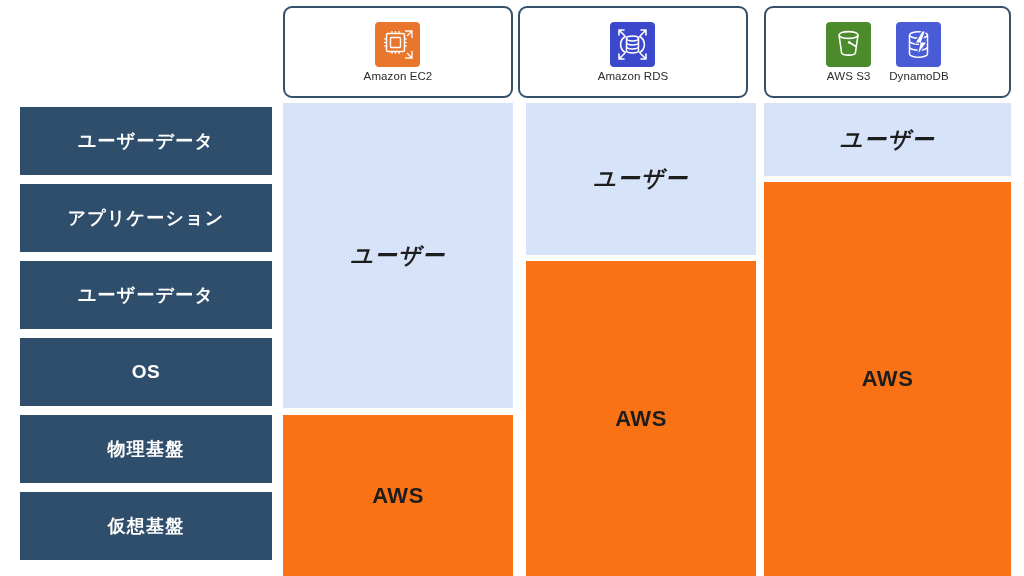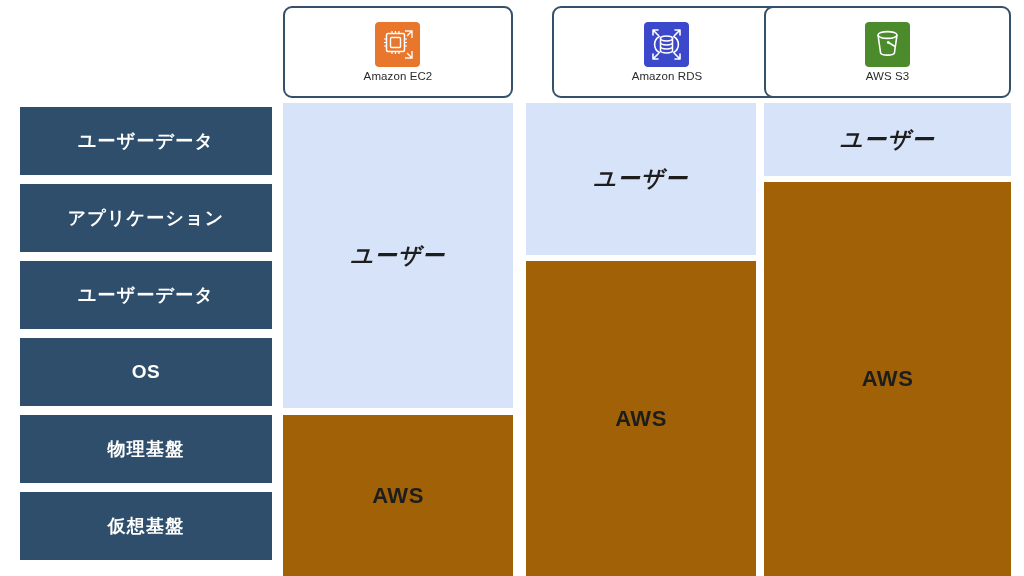--- a/index.html
+++ b/index.html
@@ -19,21 +19,21 @@
     background:#ffffff;
     border:2.5px solid #34506B;
     border-radius:9px;
     box-sizing:border-box;
     display:flex;
     align-items:center;
     justify-content:center;
     gap:18px;
   }
   #card-ec2{left:283px;width:230px;}
-  #card-rds{left:552px;width:230px;}
+  #card-rds{left:518px;width:230px;}
   #card-storage{left:764px;width:247px;}
 
   .svc{
     display:flex;flex-direction:column;align-items:center;justify-content:center;
     gap:3px;
   }
   .svc-icon{
     width:45px;height:45px;border-radius:4px;
     display:block;
   }
@@ -69,21 +69,21 @@
 
   .band{
     position:absolute;left:0;right:0;
     display:flex;align-items:center;justify-content:center;
     font-size:22px;
     font-weight:bold;
     color:#1d1d1d;
     box-sizing:border-box;
   }
   .band.user{background:#D7E3F9;letter-spacing:1.5px;font-style:italic;}
-  .band.aws{background:#a16207;letter-spacing:0.5px;}
+  .band.aws{background:#f97316;letter-spacing:0.5px;}
 
   
   #ec2-user{top:103px;height:305px;}
   #ec2-aws{top:415px;height:161px;}
   
   #rds-user{top:103px;height:152px;}
   #rds-aws{top:261px;height:315px;}
   
   #st-user{top:103px;height:73px;}
   #st-aws{top:182px;height:394px;}
@@ -148,20 +148,33 @@
         <rect x="0" y="0" width="45" height="45" rx="3" fill="#4B8B2B"></rect>
         <g fill="none" stroke="#ffffff" stroke-width="1.6" stroke-linejoin="round">
           <ellipse cx="22.5" cy="13" rx="9.5" ry="3.4"></ellipse>
           <path d="M13 13 l2.6 18 a7 2.6 0 0 0 13.8 0 l2.6 -18"></path>
           <path d="M23.5 20.5 l7 4.2"></path>
           <circle cx="23.2" cy="20.4" r="1.3" fill="#ffffff" stroke="none"></circle>
         </g>
       </svg>
       <span class="svc-label">AWS S3</span>
     </div>
+    <div class="svc">
+      <svg class="svc-icon" viewBox="0 0 45 45">
+        <rect x="0" y="0" width="45" height="45" rx="3" fill="#4A5BD6"></rect>
+        <g fill="none" stroke="#ffffff" stroke-width="1.5">
+          <ellipse cx="22.5" cy="13" rx="9" ry="3.2"></ellipse>
+          <path d="M13.5 13 v19 a9 3.2 0 0 0 18 0 v-19"></path>
+          <path d="M13.5 19 a9 3.2 0 0 0 18 0"></path>
+          <path d="M13.5 25 a9 3.2 0 0 0 18 0"></path>
+        </g>
+        <path d="M26 9 l-7 12 h5 l-3 13 l10 -14 h-5.5 l4 -11 z" fill="#ffffff" stroke="#4A5BD6" stroke-width="1.2" stroke-linejoin="round"></path>
+      </svg>
+      <span class="svc-label">DynamoDB</span>
+    </div>
   </div>
 
   <div class="layers">
     <div class="layer">ユーザーデータ</div>
     <div class="layer">アプリケーション</div>
     <div class="layer">ユーザーデータ</div>
     <div class="layer latin">OS</div>
     <div class="layer">物理基盤</div>
     <div class="layer">仮想基盤</div>
   </div>

